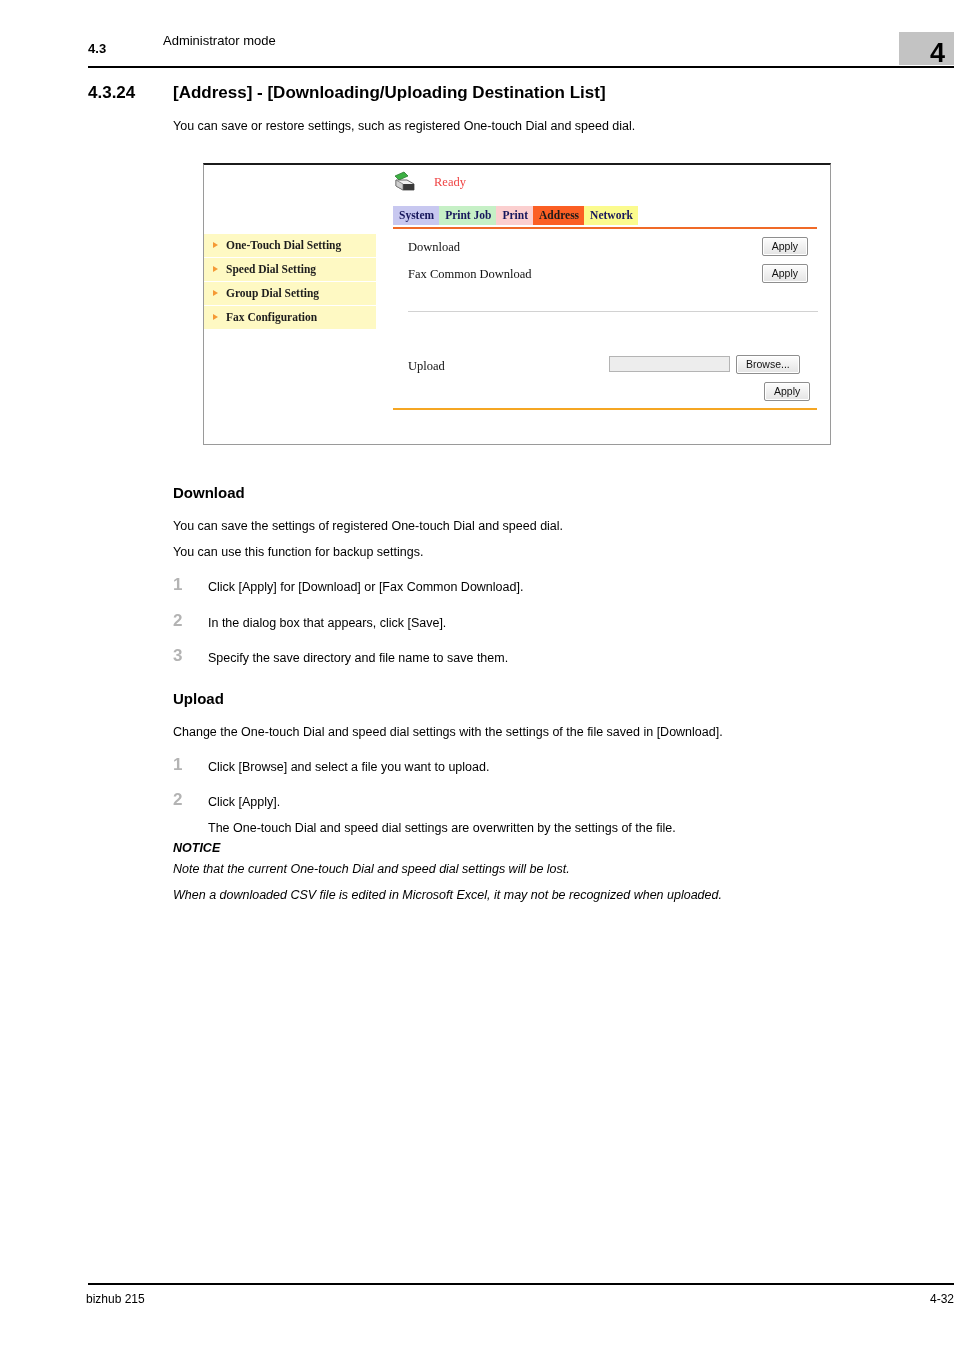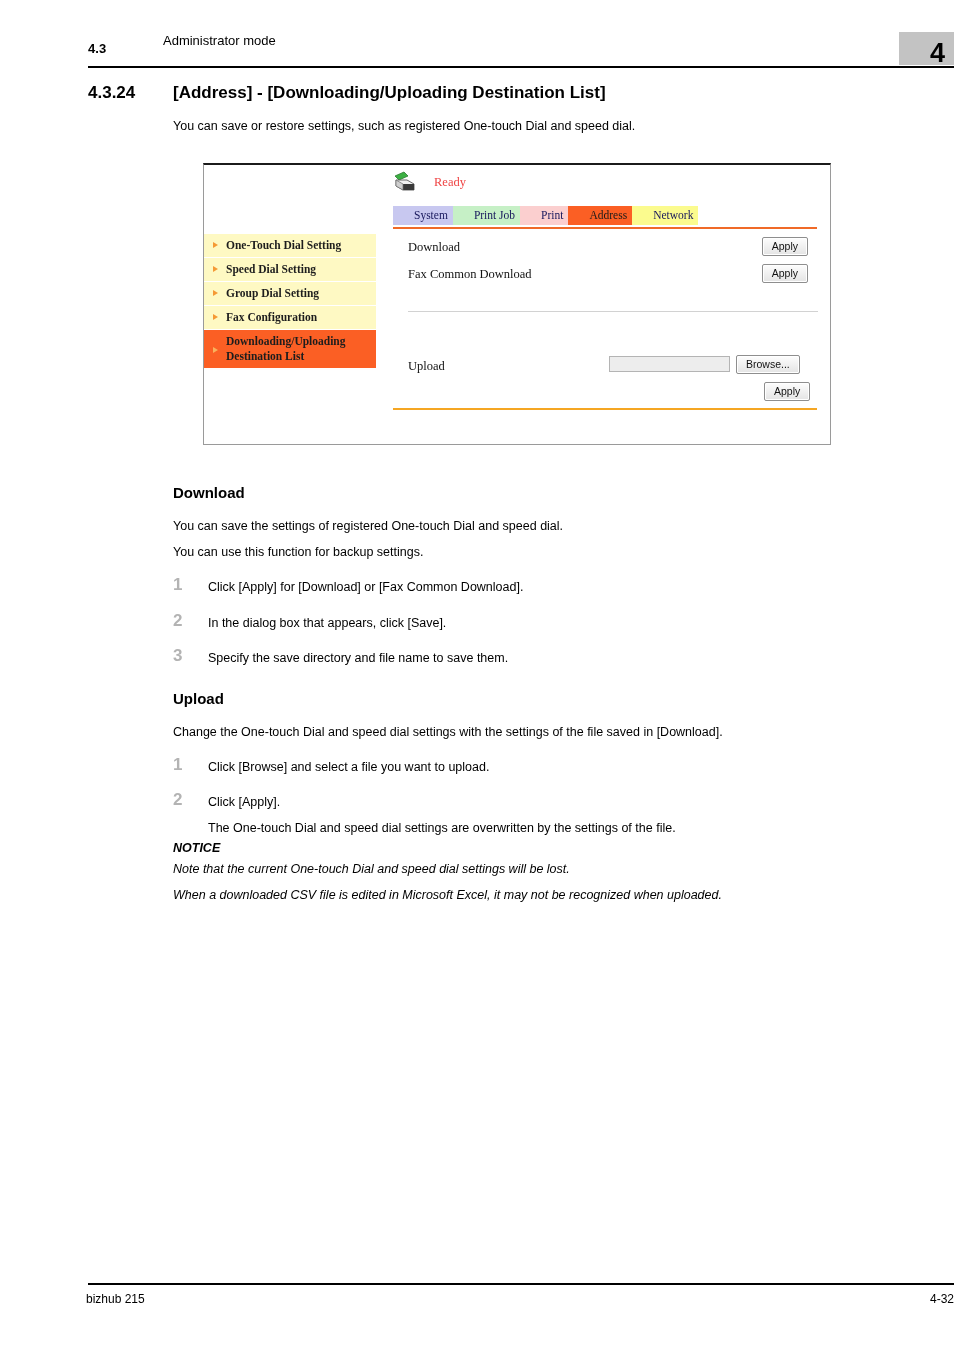--- a/index.html
+++ b/index.html
@@ -109,22 +109,22 @@
   .status-text { font-size: 12.5px; color: #ef4444; margin-left: 7px; }
 
   
   .tabbar {
     position: absolute;
     left: 189px; top: 41px;
     display: flex;
   }
   .tab {
     font-size: 11.5px;
-    font-weight: normal;
-    padding: 2px 5px 3px 21px;
+    font-weight: bold;
+    padding: 2px 5px 3px 6px;
     color: #17175c;
     white-space: nowrap;
     line-height: 14px;
     font-family: "Liberation Serif", serif;
   }
   .tab.active { color: #1a1a1a; }
   .tab-rule {
     position: absolute;
     left: 189px; top: 62px;
     width: 424px; height: 2px;
@@ -356,24 +356,20 @@
         <span>Speed Dial Setting</span>
       </div>
       <div class="nav-item">
         <span class="nav-arrow"></span>
         <span>Group Dial Setting</span>
       </div>
       <div class="nav-item">
         <span class="nav-arrow"></span>
         <span>Fax Configuration</span>
       </div>
-      <div class="nav-item selected">
-        <span class="nav-arrow"></span>
-        <span>Downloading/Uploading Destination List</span>
-      </div>
     </div>
 
 
     <div class="panel">
 
       <div class="form-row">
         <span class="lbl">Download</span>
         <span class="btn apply">Apply</span>
       </div>
 

